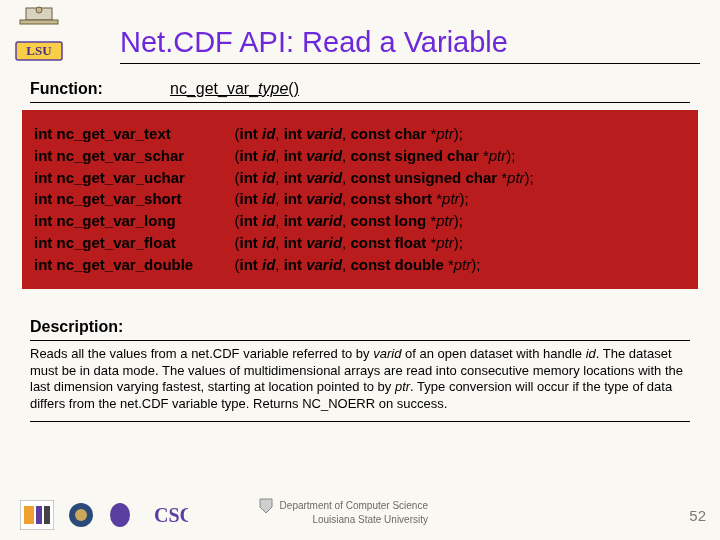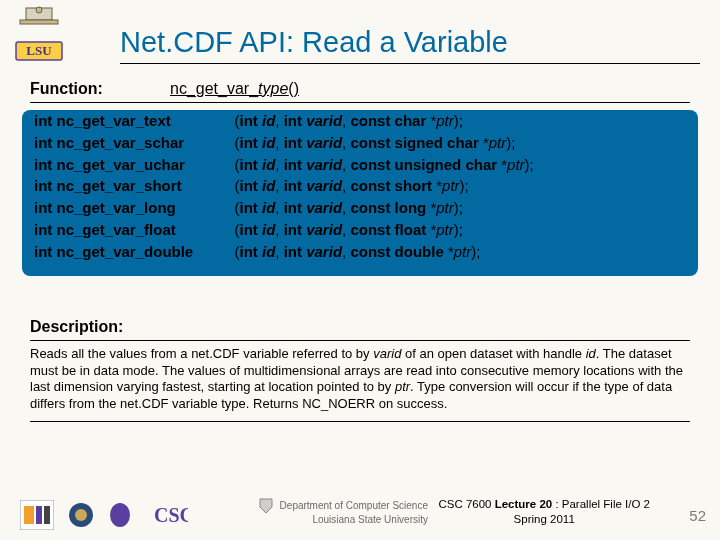--- a/index.html
+++ b/index.html
@@ -26,21 +26,21 @@
     width: 50px;
     height: 56px;
   }
   .title {
     position: absolute;
     top: 26px;
     left: 120px;
     right: 20px;
     font-size: 29px;
     font-weight: 400;
-    color: #0369a1;
+    color: #6d28d9;
     border-bottom: 1.5px solid #000;
     padding-bottom: 4px;
   }
   .func-row {
     position: absolute;
     top: 80px;
     left: 30px;
     right: 30px;
     border-bottom: 1.5px solid #000;
     padding-bottom: 4px;
@@ -56,26 +56,25 @@
     font-size: 16px;
     color: #000;
   }
   .func-name .ital { font-style: italic; }
   .func-name .under { text-decoration: underline; }
   .sig-block {
     position: absolute;
     top: 110px;
     left: 22px;
     right: 22px;
-    background: #0369a1;
-    padding: 0 12px 14px 12px;
+    background: #b91c1c;
+    padding: 13px 12px 14px 12px;
     box-sizing: border-box;
     font-size: 15px;
     line-height: 1.45;
-    border-radius: 8px;
   }
   .sig-row { white-space: nowrap; }
   .kw { font-weight: bold; }
   .nm { font-weight: bold; }
   .arg-id { font-weight: bold; font-style: italic; }
   .arg-varid { font-weight: bold; font-style: italic; }
   .arg-ptr { font-style: italic; }
   .col-name { display:inline-block; min-width: 178px; }
 
   .desc-label {
@@ -211,20 +210,16 @@
     </div>
     <div class="dept">
       <div style="display:inline-block;vertical-align:middle;margin-right:4px">
         <svg width="14" height="16" viewBox="0 0 14 16">
             <path d="M1 1h12v8l-6 6-6-6z" fill="#cfcfcf" stroke="#888"></path>
           </svg>
       </div>
       <span>Department of Computer Science</span><br>
       <span>Louisiana State University</span>
     </div>
-    <div class="course">
-      <span>CSC 7600 </span><b>Lecture 20</b><span> : Parallel File I/O 2</span><br>
-      <span>Spring 2011</span>
-    </div>
     <div class="pagenum">52</div>
   </div>
 
 </div>
 
 </body></html>

